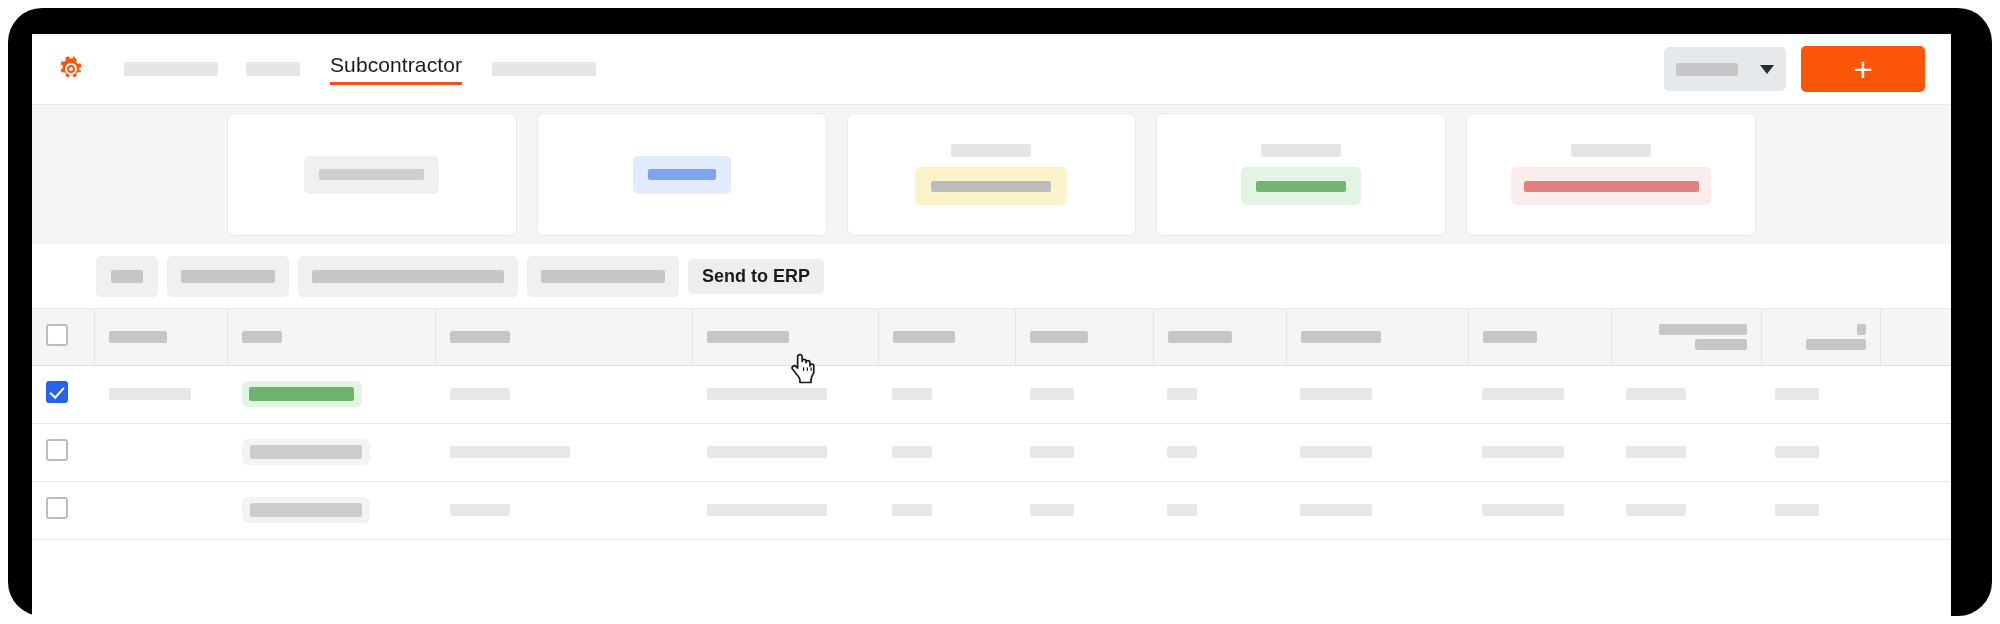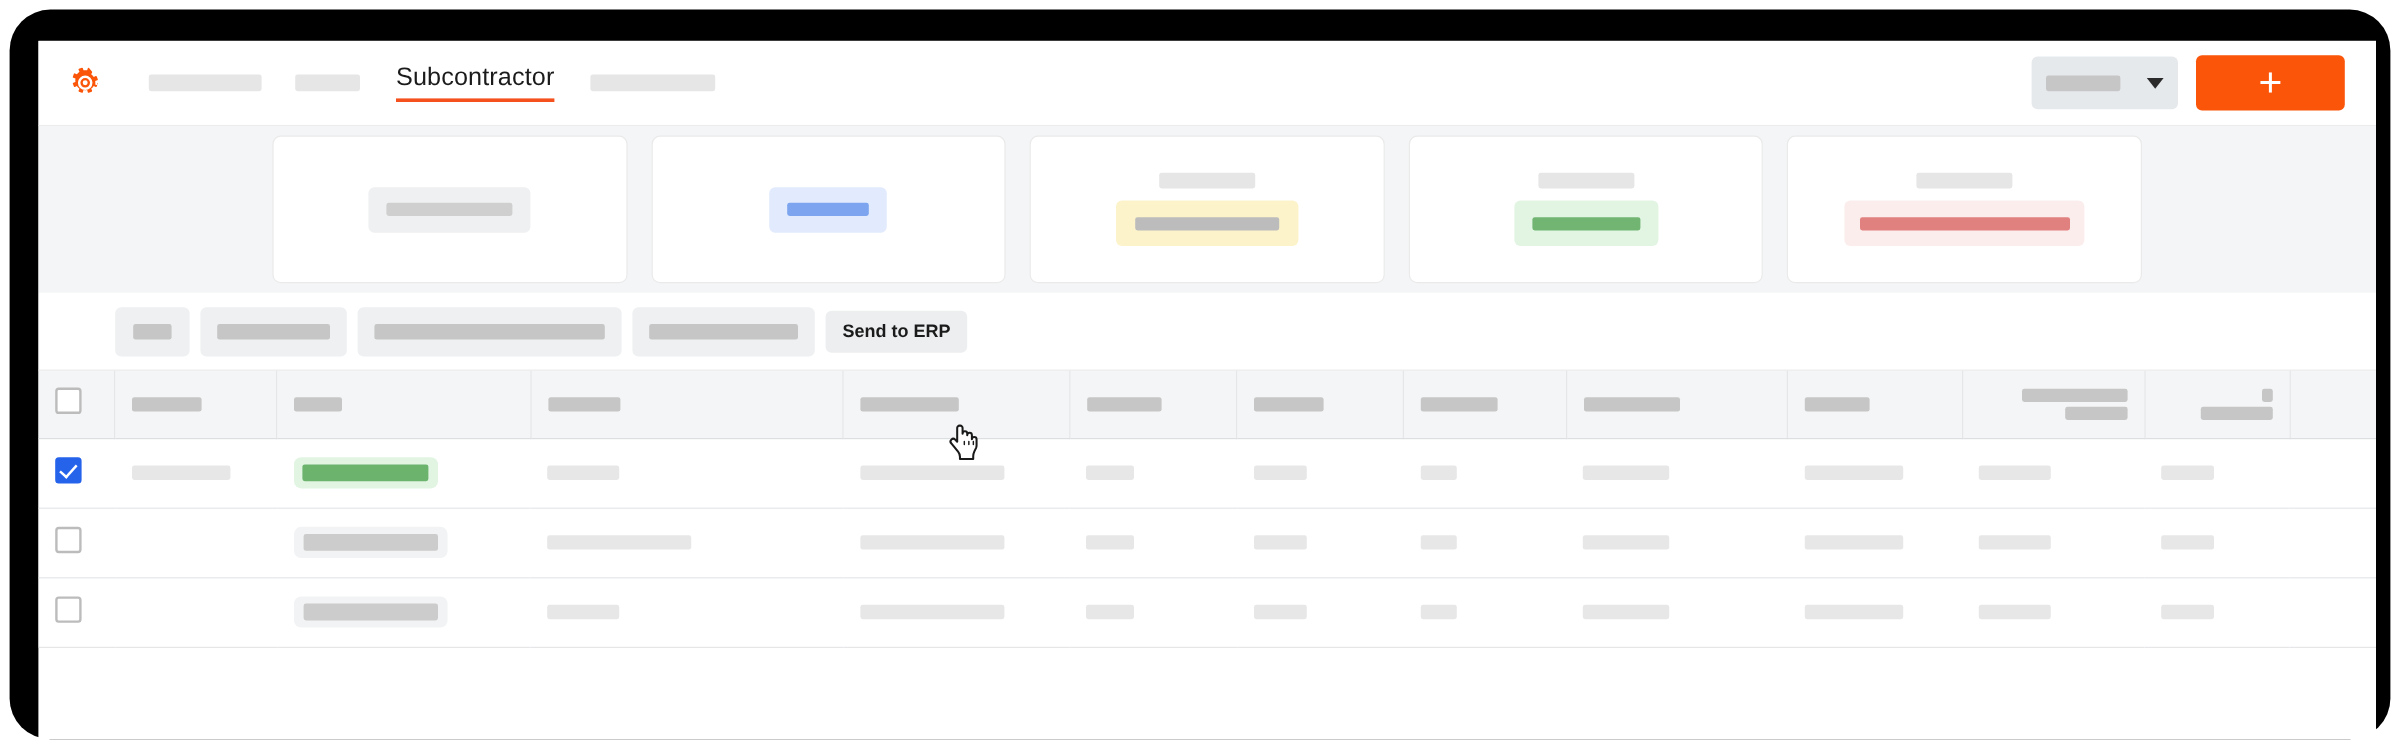--- a/index.html
+++ b/index.html
@@ -10,21 +10,21 @@
     overflow: hidden;
   }
 
   
   #device-frame {
     position: absolute;
     left: 8px; top: 8px;
     width: 1984px; height: 608px;
     background: #000000;
     border-radius: 34px;
-    padding: 26px 12px 0 24px;
+    padding: 26px 41px 0 24px;
   }
   #app-window {
     width: 100%;
     height: 100%;
     background: #ffffff;
     overflow: hidden;
     position: relative;
   }
 
   
@@ -139,21 +139,21 @@
     padding: 0 14px;
   }
   #send-to-erp-button {
     height: 35px;
     background: #eceef0;
     border-radius: 5px;
     border: none;
     cursor: pointer;
     padding: 0 14px;
     font-family: "Liberation Sans", sans-serif;
-    font-size: 15px;
+    font-size: 18px;
     font-weight: 700;
     color: #1b1b1b;
     white-space: nowrap;
   }
 
   
   #data-table { width: 100%; border-collapse: collapse; table-layout: fixed; }
   #data-table thead tr { background: #f4f5f6; height: 56px; }
   #data-table th {
     border-right: 1px solid #e4e6e8;

